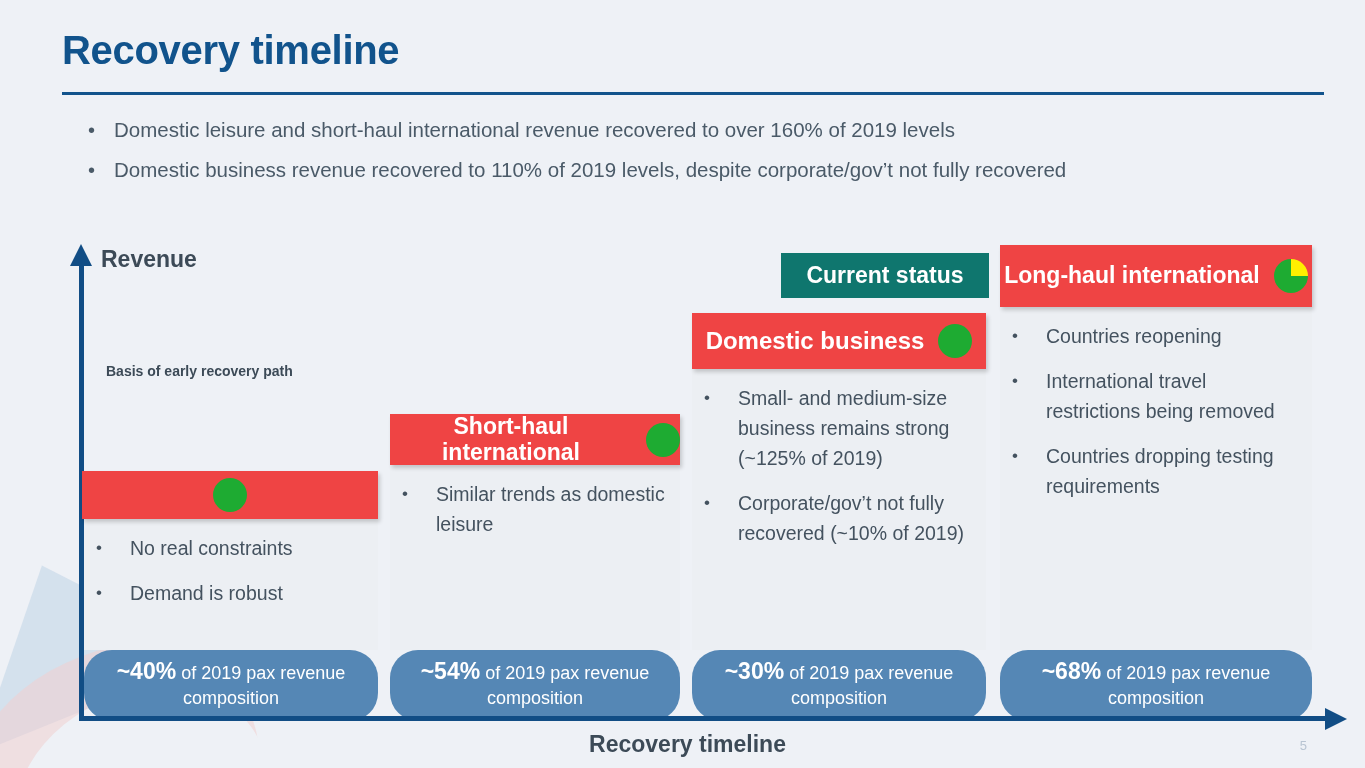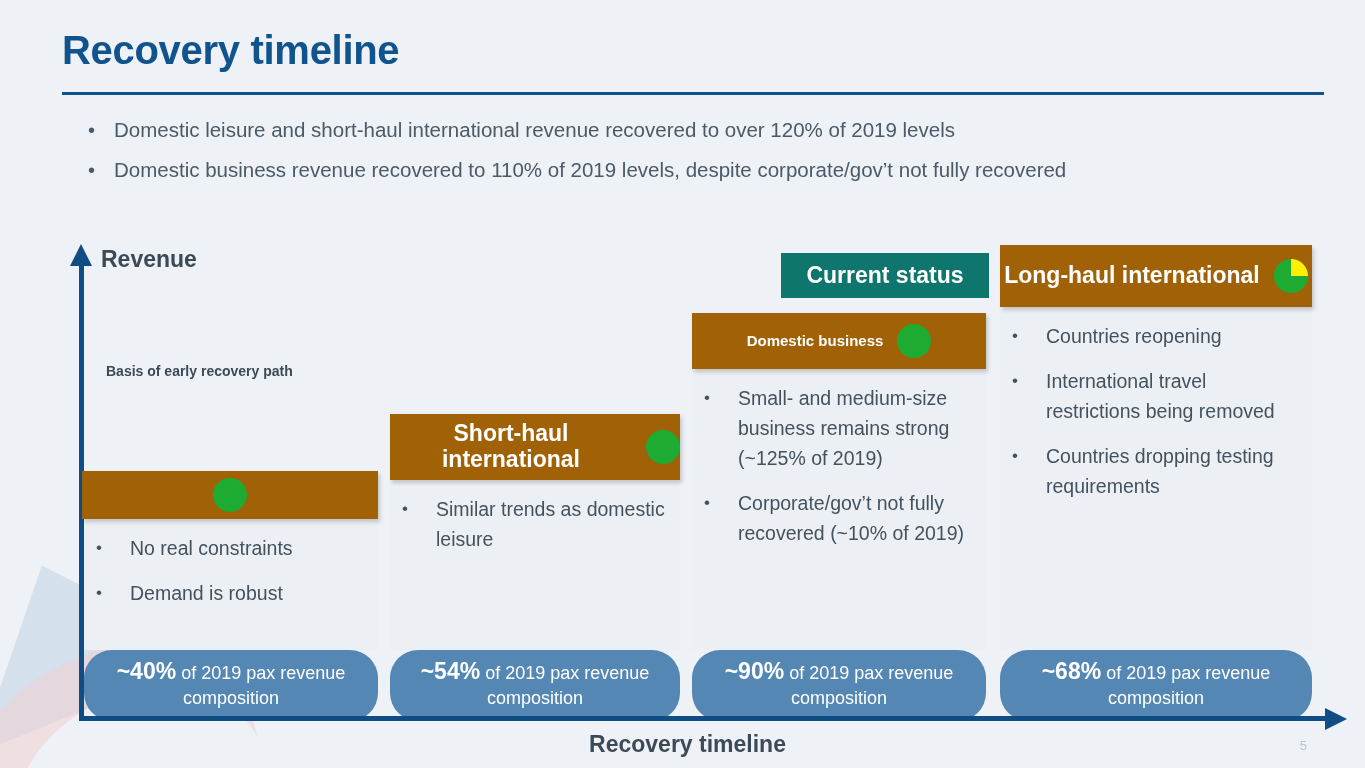--- a/index.html
+++ b/index.html
@@ -137,21 +137,21 @@
     z-index: 3;
     display: flex;
     flex-direction: column;
   }
   .col-body {
     flex: 1 1 auto;
     background: #eceff3;
     padding: 14px 12px 4px 12px;
   }
   .col-head {
-    background: #a16207;
+    background: #ef4444;
     color: #ffffff;
     font-weight: bold;
     display: flex;
     align-items: center;
     justify-content: center;
     gap: 14px;
     box-shadow: 2px 3px 4px rgba(0,0,0,.18);
     position: relative;
     z-index: 2;
   }
@@ -186,23 +186,23 @@
     font-size: 18px;
     line-height: 25px;
     border-radius: 28px;
   }
   .col-foot b { font-size: 23px; font-weight: bold; }
 
   
   #col-1 { left: 84px;  top: 471px; width: 294px; height: 250px; }
   #col-1 .col-head { height: 48px; font-size: 23px; margin-left: -2px; }
   #col-2 { left: 390px; top: 414px; width: 290px; height: 307px; }
-  #col-2 .col-head { height: 66px; font-size: 23px; }
+  #col-2 .col-head { height: 51px; font-size: 23px; }
   #col-3 { left: 692px; top: 313px; width: 294px; height: 408px; }
-  #col-3 .col-head { height: 56px; font-size: 15px; }
+  #col-3 .col-head { height: 56px; font-size: 24px; }
   #col-4 { left: 1000px; top: 245px; width: 312px; height: 476px; }
   #col-4 .col-head { height: 62px; font-size: 23px; }
 
   .status-badge {
     position: absolute;
     left: 781px; top: 253px;
     width: 208px; height: 45px;
     background: #0f766e;
     color: #fff;
     font-size: 23px; font-weight: bold;
@@ -226,21 +226,21 @@
   <div class="deco-swoosh"></div>
   <div class="deco-swoosh2"></div>
 </div>
 
 <div class="slide-title">Recovery timeline</div>
 <div class="title-rule"></div>
 
 <div class="bullets">
   <div class="bullet-row">
     <span class="bullet-dot">•</span>
-    <span>Domestic leisure and short-haul international revenue recovered to over 120% of 2019 levels</span>
+    <span>Domestic leisure and short-haul international revenue recovered to over 160% of 2019 levels</span>
   </div>
   <div class="bullet-row">
     <span class="bullet-dot">•</span>
     <span>Domestic business revenue recovered to 110% of 2019 levels, despite corporate/gov’t not fully recovered</span>
   </div>
 </div>
 
 <div class="axis-y"></div>
 <div class="axis-y-head"></div>
 <div class="axis-y-label">Revenue</div>
@@ -303,21 +303,21 @@
         <span class="li-dot">•</span>
         <span>Small- and medium-size business remains strong (~125% of 2019)</span>
       </li>
       <li>
         <span class="li-dot">•</span>
         <span>Corporate/gov’t not fully recovered (~10% of 2019)</span>
       </li>
     </ul>
   </div>
   <div class="col-foot">
-    <b>~90%</b><span> of 2019 pax revenue composition</span>
+    <b>~30%</b><span> of 2019 pax revenue composition</span>
   </div>
 </div>
 
 <div class="col" id="col-4">
   <div class="col-head">
     <span class="col-head-text">Long-haul international</span>
     <span class="pie"></span>
   </div>
   <div class="col-body">
     <ul class="col-list">

